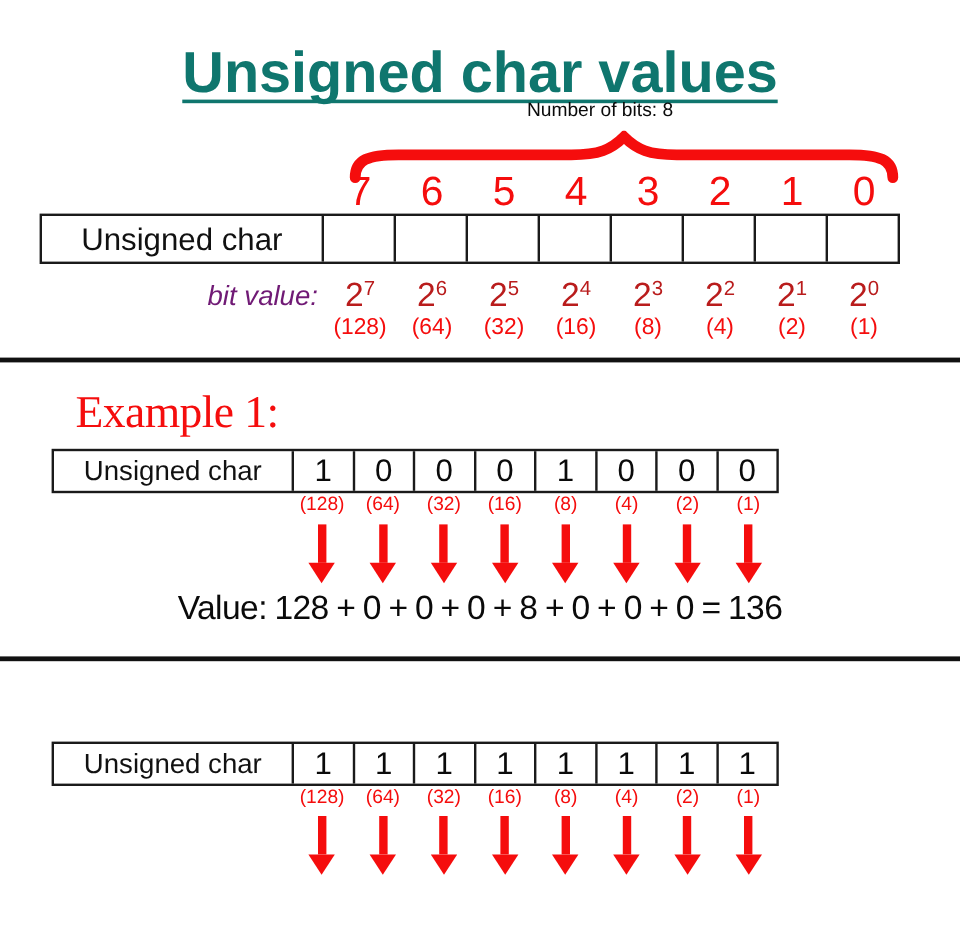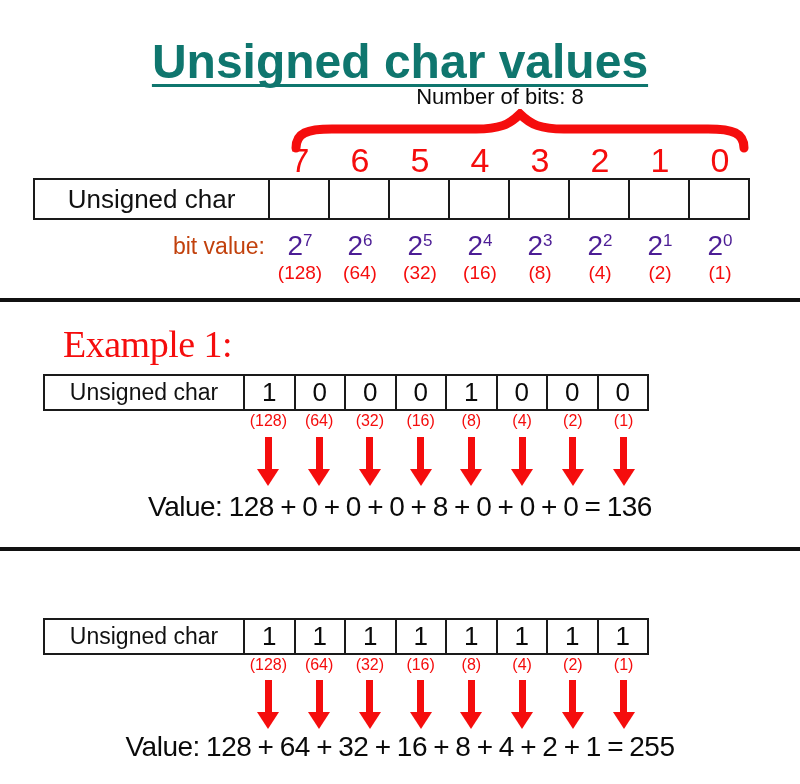--- a/index.html
+++ b/index.html
@@ -12,21 +12,21 @@
     position:absolute; top:4px; left:0; width:100%; text-align:center;
     font-size:48px; line-height:1.1; color:#0f766e;
   }
   .title span{
     text-decoration:underline; text-decoration-thickness:3px;
     text-underline-offset:6px; text-decoration-skip-ink:none;
   }
   
   .bits-caption {
     position:absolute; top:84px; left:395px; width:210px; text-align:center;
-    font-size:22px; color:#0a0a0a;
+    font-size:16px; color:#0a0a0a;
   }
   .brace { position:absolute; top:109px; left:290px; }
   .bit-indices {
     position:absolute; top:142px; left:270px; width:480px; display:flex;
   }
   .bit-indices span {
     flex:0 0 60px; text-align:center; color:var(--red); font-size:34px; line-height:36px;
   }
   .ref-table {
     position:absolute; top:178px; left:33px; width:717px; height:42px;
@@ -35,27 +35,27 @@
   .ref-table .label-cell {
     flex:0 0 233px; border-right:2px solid #1a1a1a; display:flex;
     align-items:center; justify-content:center; font-size:26px;
   }
   .ref-table .cell {
     flex:1 1 0; border-right:2px solid #1a1a1a;
   }
   .ref-table .cell:last-child { border-right:none; }
   .bitvalue-label {
     position:absolute; top:233px; left:120px; width:145px; text-align:right;
-    font-size:23px; color:#c2410c;
+    font-size:23px; color:#701a75;font-style:italic;
   }
   .powers-row {
     position:absolute; top:224px; left:270px; width:480px; display:flex;
   }
   .powers-row .pw {
-    flex:0 0 60px; text-align:center; font-size:28px; line-height:34px; color:#4c1d95;
+    flex:0 0 60px; text-align:center; font-size:28px; line-height:34px; color:#b91c1c;
   }
   .powers-row .sup { font-size:17px; vertical-align:9px; }
   .weights-row-ref {
     position:absolute; top:262px; left:270px; width:480px; display:flex;
   }
   .weights-row-ref span {
     flex:0 0 60px; text-align:center; color:var(--red); font-size:19px;
   }
   .divider { position:absolute; left:0; width:800px; height:4px; background:#111; }
   .divider-1 { top:298px; }
@@ -289,15 +289,14 @@
     <div class="arrow">
         <div class="stem"></div>
         <div class="head"></div>
       </div>
     <div class="arrow">
         <div class="stem"></div>
         <div class="head"></div>
       </div>
   </div>
 
-  <div class="value-line ex2-value">Value: 128 + 64 + 32 + 16 + 8 + 4 + 2 + 1 = 255</div>
 
 </div>
 
 </body></html>

